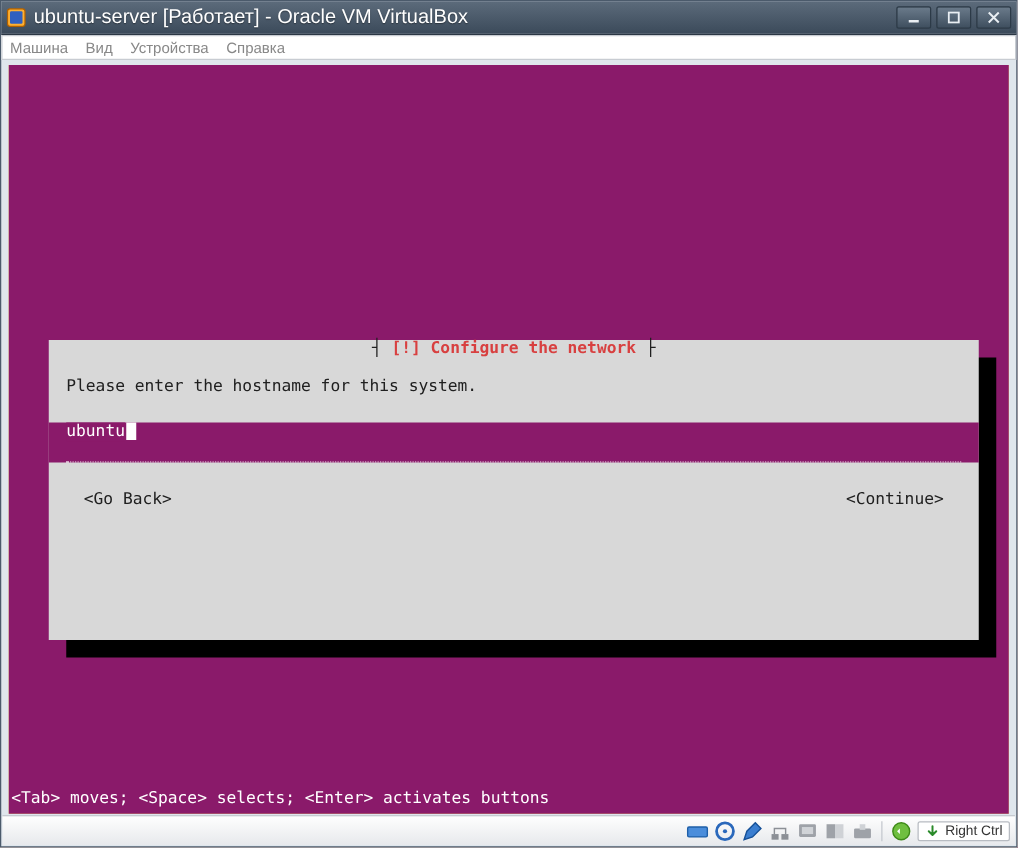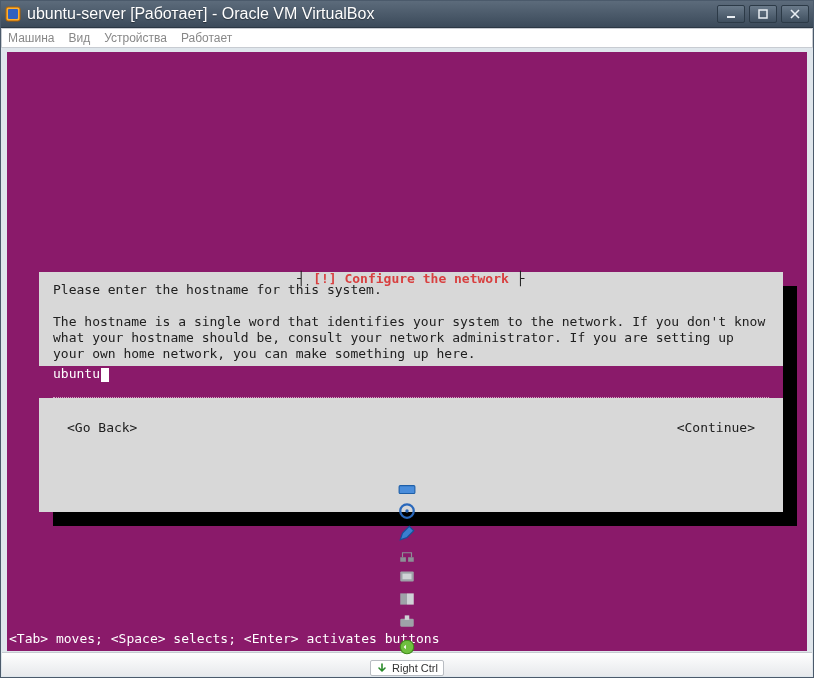--- a/index.html
+++ b/index.html
@@ -59,21 +59,21 @@
   .dialog {
     position: absolute; left: 32px; top: 220px; width: 744px; height: 240px;
     background: #d8d8d8; color: #202020;
     padding: 10px 14px 8px 14px;
   }
   .dlg-header {
     position: absolute; top: -1px; left: 0; right: 0; text-align: center;
     color: #d84040; font-weight: bold; white-space: pre;
   }
   .dlg-header .bar { color: #202020; }
-  .dlg-body { }
+  .dlg-body { margin-top: 20px; }
   .dlg-body p { white-space: pre-wrap; margin: 0; }
   .field-label { margin-top: 14px; }
   .hostname-field {
     margin-top: 4px; margin-left: -14px; margin-right: -14px;
     padding: 0 14px;
     background: #8a1a6a; color: #fff;
     height: 32px; line-height: 16px;
     position: relative;
   }
   .hostname-value { background: #8a1a6a; color: #fff; }
@@ -93,21 +93,21 @@
     color: #fff; font-family: inherit; padding-left: 2px;
     white-space: pre;
   }
 
   
   .statusbar {
     position: absolute; left: 1px; right: 1px; bottom: 1px; height: 24px;
     background: linear-gradient(180deg,#fefefe,#e7e9ec);
     border-top: 1px solid #c6cad0;
     display: flex; align-items: center; justify-content: flex-end;
-    padding: 0 4px; gap: 4px; font-size: 11px; color: #333; flex-direction: column;
+    padding: 0 4px; gap: 4px; font-size: 11px; color: #333;
   }
   .status-icon {
     width: 18px; height: 18px; display: flex; align-items: center; justify-content: center;
   }
   .status-sep { width:1px; height:16px; background:#c4c8ce; margin:0 2px; }
   .hostkey {
     display: flex; align-items: center; gap: 4px;
     border: 1px solid #b8bcc2; border-radius: 2px; padding: 1px 5px;
     background: #fff;
   }
@@ -142,35 +142,34 @@
             <path d="M1 1 L9 9 M9 1 L1 9" stroke="currentColor" stroke-width="1.6"></path>
           </svg>
         </div>
     </div>
   </div>
 
   <div class="menubar">
     <span>Машина</span>
     <span>Вид</span>
     <span>Устройства</span>
-    <span>Работает</span>
+    <span>Справка</span>
   </div>
 
   <div class="vm-viewport">
     <div class="console">
 
       <div class="dlg-shadow"></div>
 
       <div class="dialog">
         <div class="dlg-header"><span class="bar">┤ </span><span>[!] Configure the network</span><span class="bar"> ├</span></div>
 
         <div class="dlg-body">
           <p>Please enter the hostname for this system.</p>
           <p style="height:16px"></p>
-          <p>The hostname is a single word that identifies your system to the network. If you don't know what your hostname should be, consult your network administrator. If you are setting up your own home network, you can make something up here.</p>
 
 
           <div class="hostname-field">
             <span class="hostname-value">ubuntu</span><span class="cursor"></span>
             <span class="underline-fill"></span>
           </div>
 
           <div class="dlg-buttons">
             <span>&lt;Go Back&gt;</span>
             <span>&lt;Continue&gt;</span>

